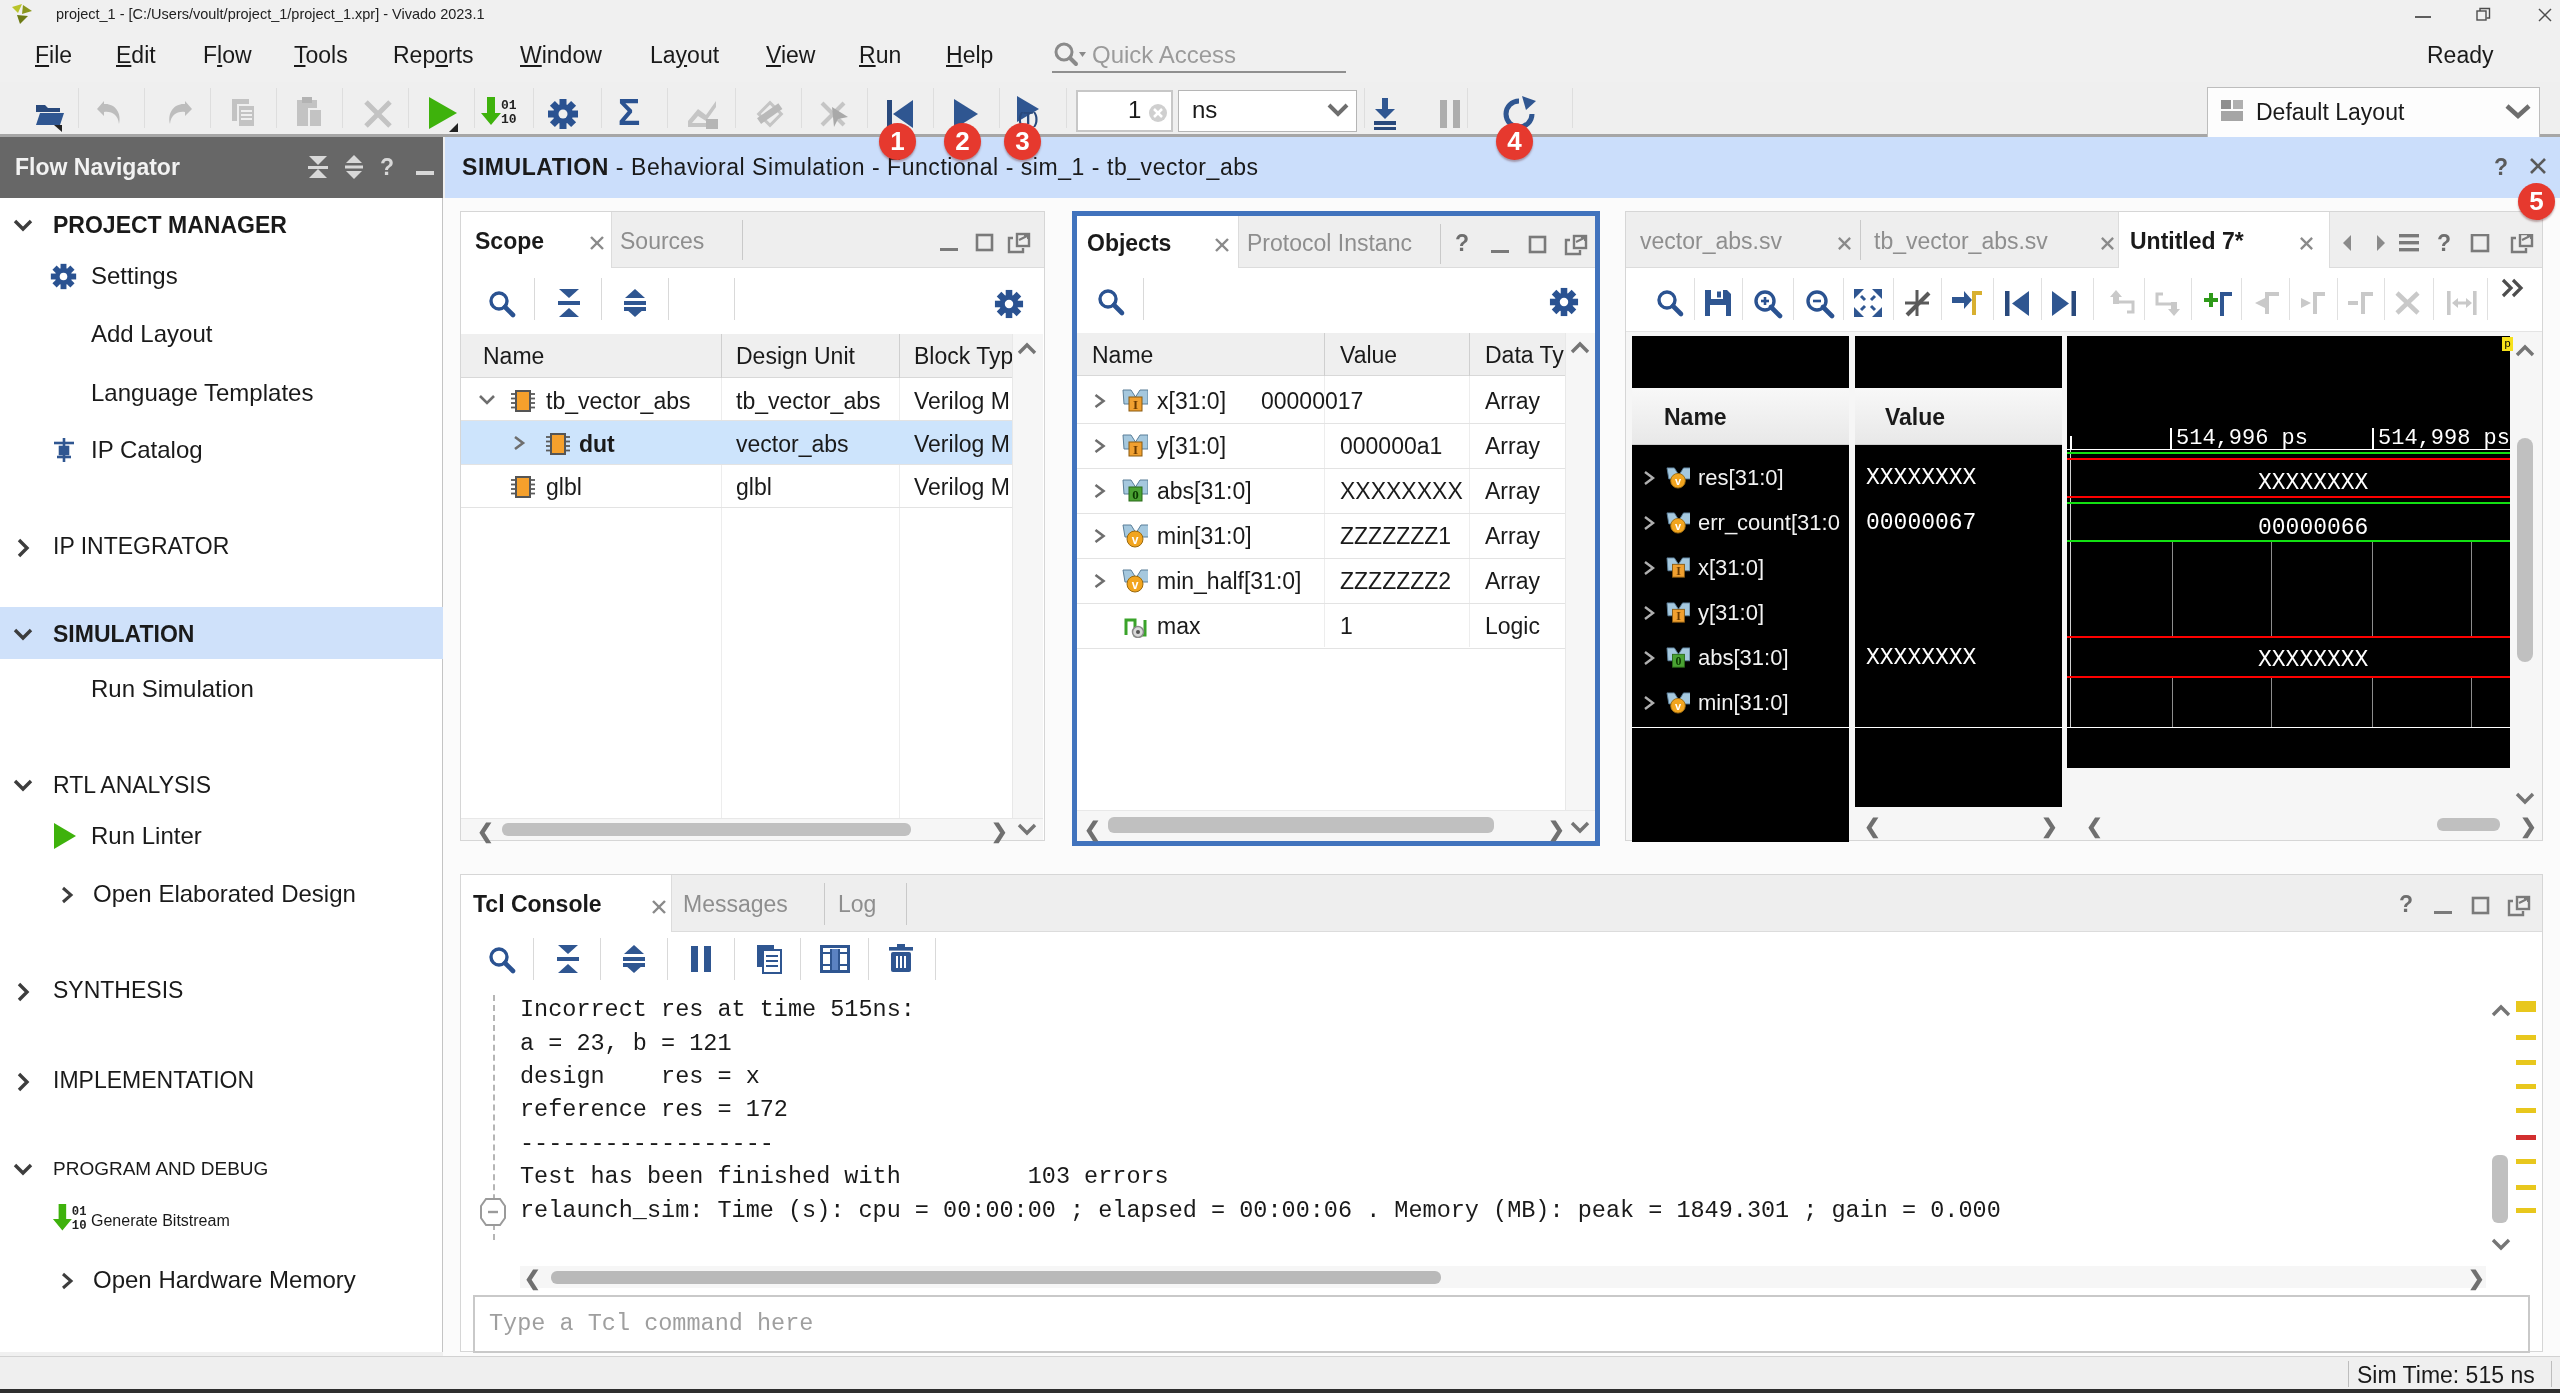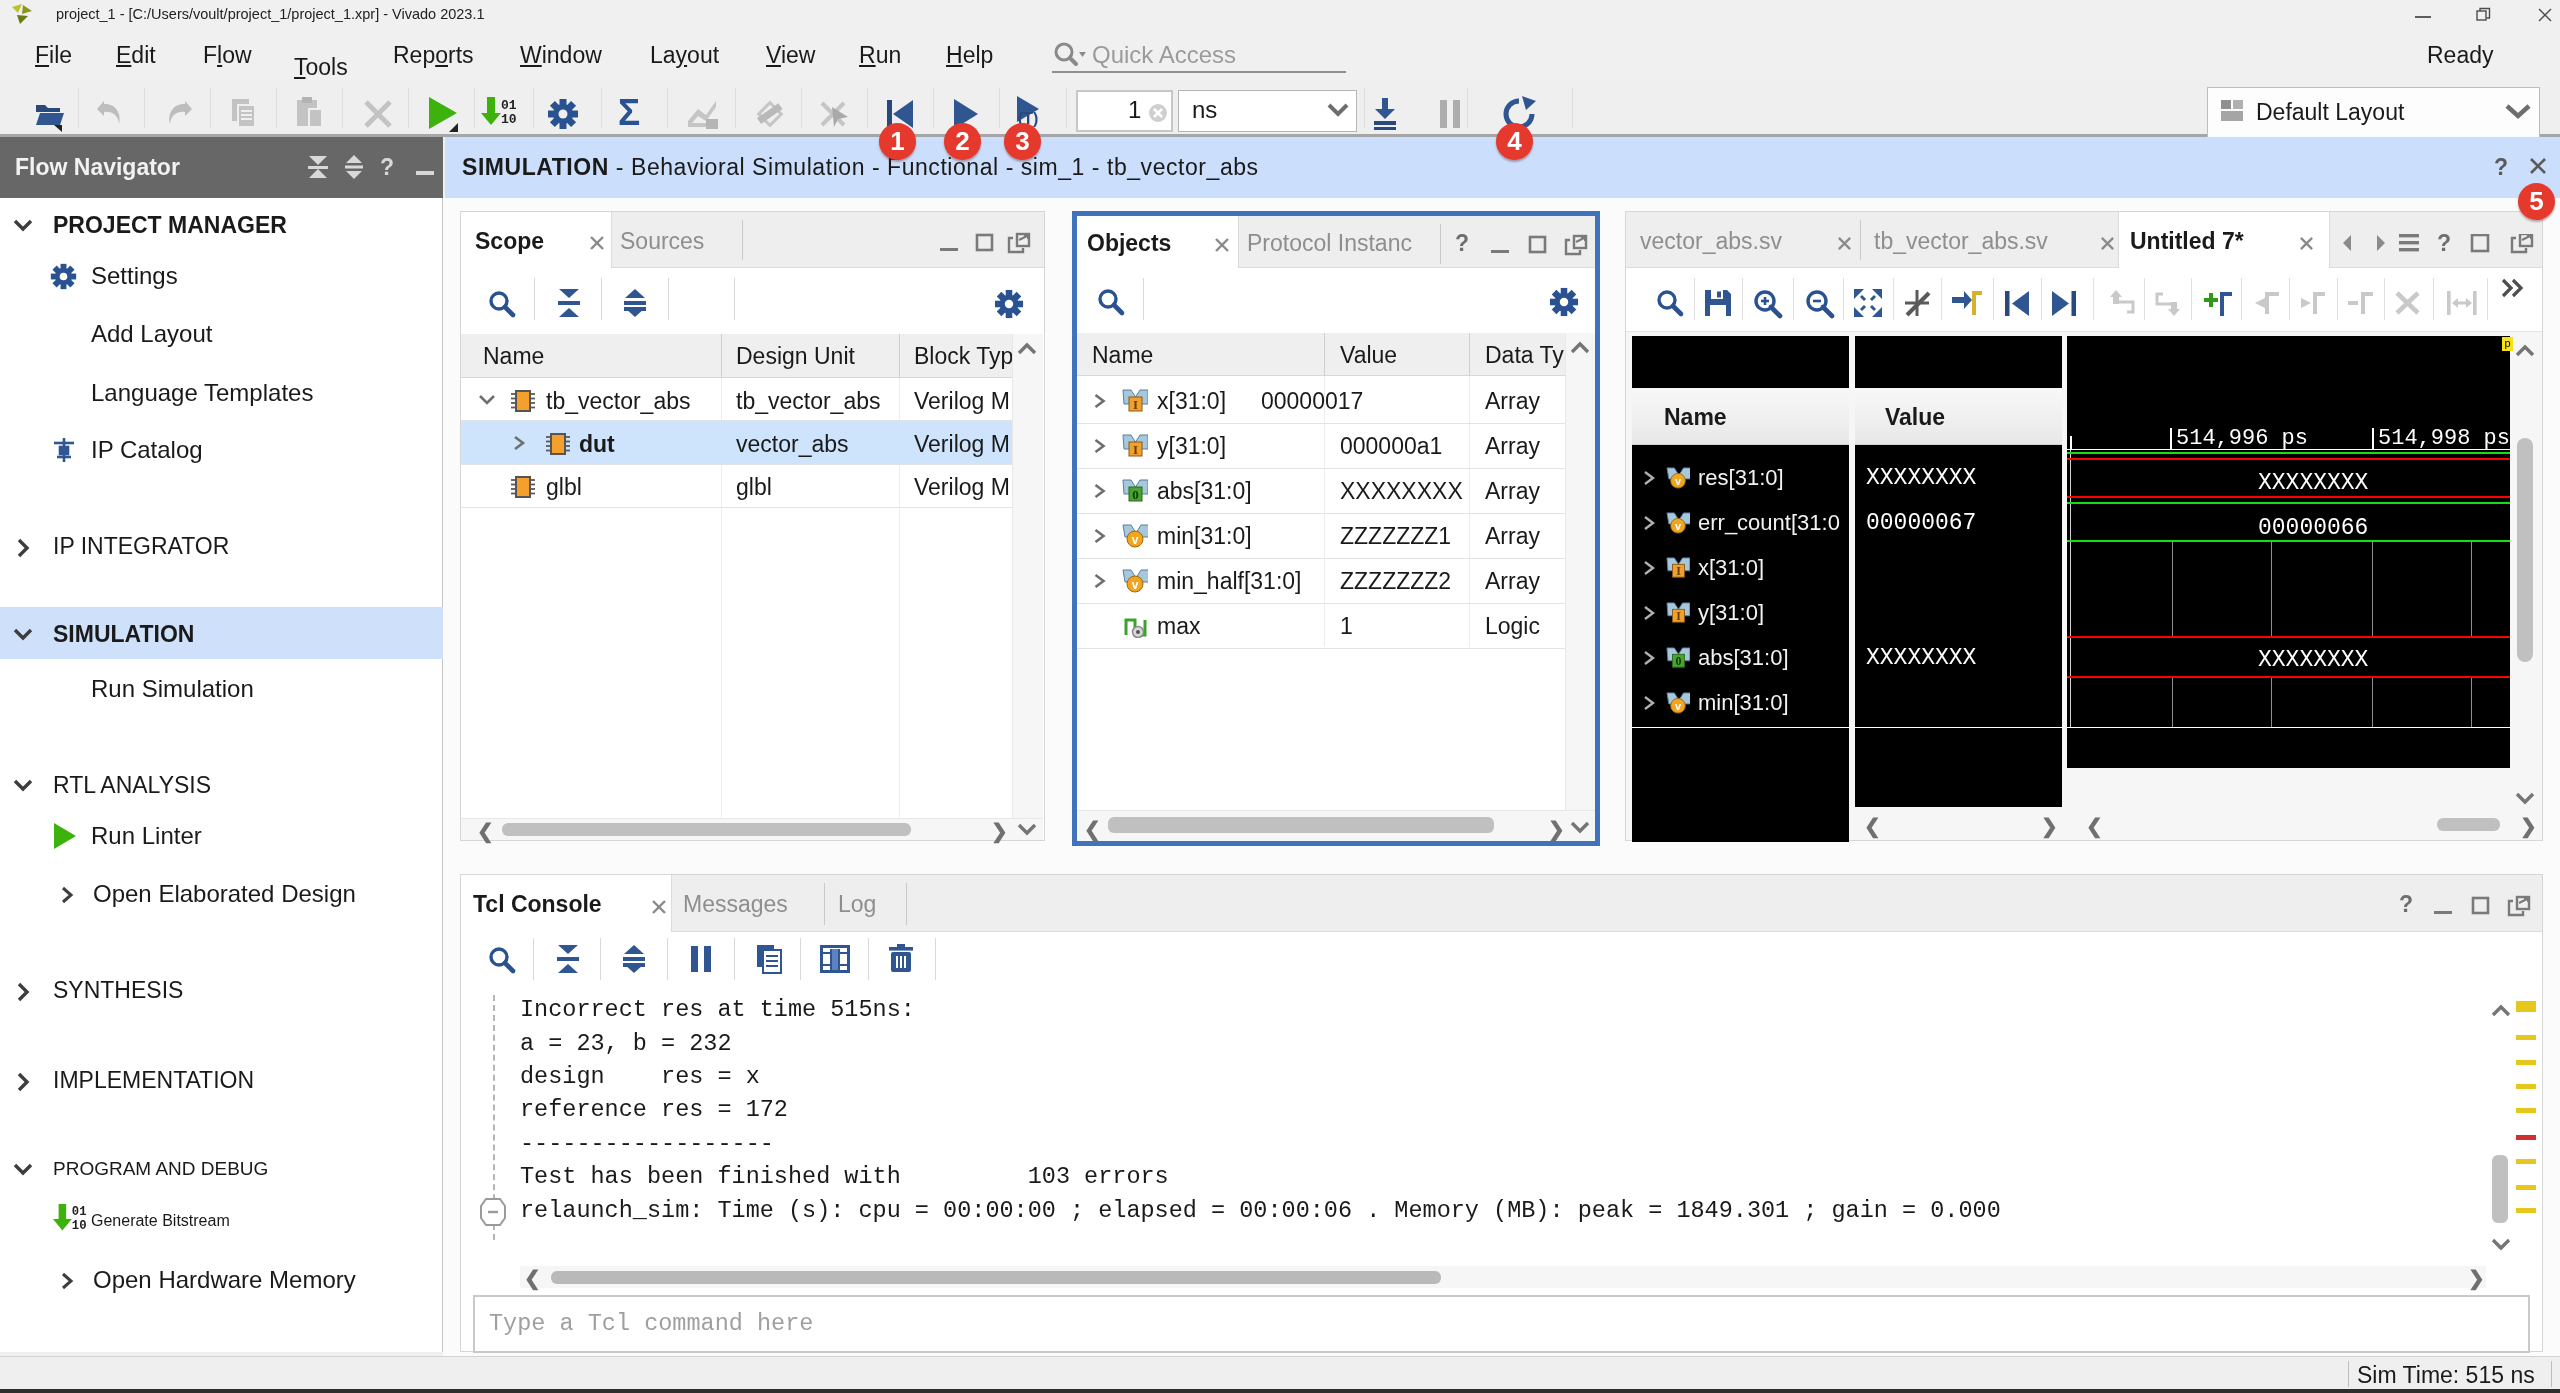--- a/index.html
+++ b/index.html
@@ -34,21 +34,21 @@
  <rect x="67" y="4" width="9" height="9" fill="none" stroke="#4d4d4d" stroke-width="1.4"></rect>
  <path d="M70 4 v-2.5 h9.5 v9.5 h-3" fill="none" stroke="#4d4d4d" stroke-width="1.4"></path>
  <line x1="129" y1="2" x2="141" y2="14" stroke="#4d4d4d" stroke-width="1.5"></line>
  <line x1="141" y1="2" x2="129" y2="14" stroke="#4d4d4d" stroke-width="1.5"></line>
 </svg>
 
 <div class="abs" style="left:0;top:28px;width:2560px;height:54px;background:#f0f0f0"></div>
 <div class="t" style="left:35px;top:40px"><u>F</u>ile</div>
 <div class="t" style="left:116px;top:40px"><u>E</u>dit</div>
 <div class="t" style="left:203px;top:40px">F<u>l</u>ow</div>
-<div class="t" style="left:294px;top:52px"><u>T</u>ools</div>
+<div class="t" style="left:294px;top:40px"><u>T</u>ools</div>
 <div class="t" style="left:393px;top:40px">Rep<u>o</u>rts</div>
 <div class="t" style="left:520px;top:40px"><u>W</u>indow</div>
 <div class="t" style="left:650px;top:40px">La<u>y</u>out</div>
 <div class="t" style="left:766px;top:40px"><u>V</u>iew</div>
 <div class="t" style="left:859px;top:40px"><u>R</u>un</div>
 <div class="t" style="left:946px;top:40px"><u>H</u>elp</div>
 <svg class="abs" style="left:1052;top:40" width="34" height="30" viewBox="0 0 34 30">
  <circle cx="12" cy="12" r="8" fill="none" stroke="#8a8a8a" stroke-width="3"></circle>
  <line x1="18" y1="18" x2="24" y2="24" stroke="#8a8a8a" stroke-width="4" stroke-linecap="round"></line>
  <polygon points="27,12 34,12 30.5,17" fill="#8a8a8a"></polygon>
@@ -903,21 +903,21 @@
  <g stroke="#fff" stroke-width="2">
         <line x1="9" y1="12" x2="9" y2="24"></line>
         <line x1="13" y1="12" x2="13" y2="24"></line>
         <line x1="17" y1="12" x2="17" y2="24"></line>
       </g>
 </svg>
 </div>
 <div id="tclbody">
 <div class="abs" style="left:493px;top:995px;width:1px;height:245px;border-left:2px dashed #b5b5b5"></div>
 <div class="t mono" style="left:520px;top:995px">Incorrect res at time 515ns:</div>
-<div class="t mono" style="left:520px;top:1029px">a = 23, b = 232</div>
+<div class="t mono" style="left:520px;top:1029px">a = 23, b = 121</div>
 <div class="t mono" style="left:520px;top:1062px">design    res = x</div>
 <div class="t mono" style="left:520px;top:1095px">reference res = 172</div>
 <div class="t mono" style="left:520px;top:1129px">------------------</div>
 <div class="t mono" style="left:520px;top:1162px">Test has been finished with         103 errors</div>
 <div class="t mono" style="left:520px;top:1196px">relaunch_sim: Time (s): cpu = 00:00:00 ; elapsed = 00:00:06 . Memory (MB): peak = 1849.301 ; gain = 0.000</div>
 <svg class="abs" style="left:480;top:1198" width="26" height="28" viewBox="0 0 26 28">
  <polygon points="6,1 20,1 25,8 25,20 20,27 6,27 1,20 1,8" fill="#fff" stroke="#9a9a9a" stroke-width="2"></polygon>
  <line x1="8" y1="14" x2="18" y2="14" stroke="#9a9a9a" stroke-width="2.4"></line>
 </svg>
 <div class="sb" style="left:520px;top:1266px;width:1966px;height:22px"></div>

